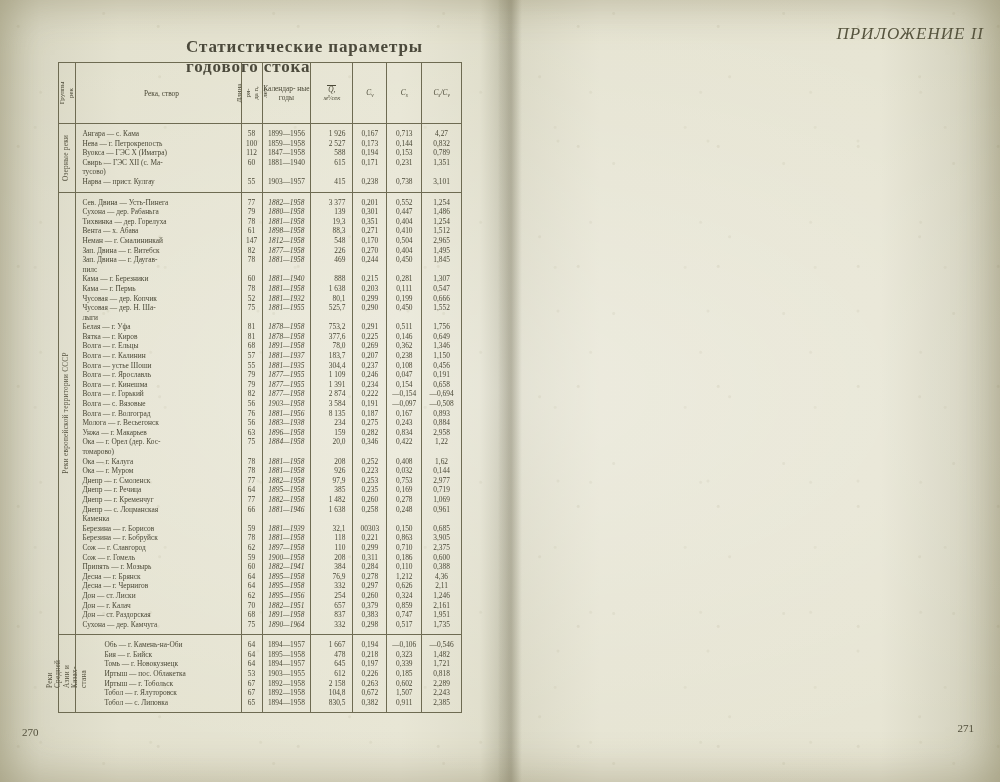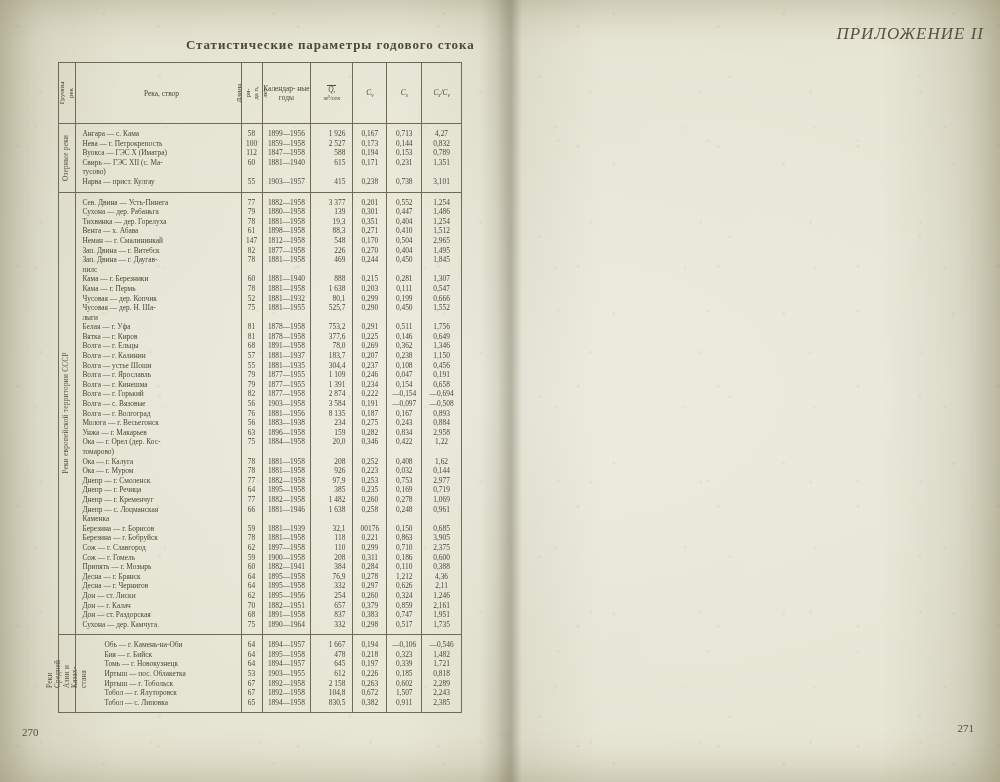--- a/index.html
+++ b/index.html
@@ -18,21 +18,21 @@
   
   #gutter{position:absolute;left:498px;top:0;width:24px;height:782px;
     background:linear-gradient(90deg,rgba(90,85,60,0) 0%,rgba(90,85,60,.28) 45%,
                rgba(90,85,60,.30) 55%,rgba(90,85,60,0) 100%);
     pointer-events:none;}
   .page{position:absolute;top:0;height:782px;}
   #page-left{left:0;width:500px;}
   #page-right{left:500px;width:500px;}
 
   
-  .hdr-title{position:absolute;font-weight:bold;font-size:13px;letter-spacing:.9px;color:#4c4a3c;}
+  .hdr-title{position:absolute;font-weight:bold;font-size:17px;letter-spacing:.9px;color:#4c4a3c;}
   #title-left{left:186px;top:37px;}
   #appendix{position:absolute;right:16px;top:24px;font-style:italic;font-size:17px;
     letter-spacing:1px;color:#56543f;}
 
   
   table{border-collapse:collapse;position:absolute;}
   td,th{color:#4a4836;padding:0;}
   .tbl-left{left:58px;top:62px;width:404px;font-size:7.4px;}
 
   .tbl-left th,.tbl-left td,.tbl-right th,.tbl-right td{
@@ -282,21 +282,21 @@
               <div>62</div>
               <div>59</div>
               <div>60</div>
               <div>64</div>
               <div>64</div>
               <div>62</div>
               <div>70</div>
               <div>68</div>
               <div>75</div>
             </td>
-            <td class="c-years rblock rb-c" style="border-bottom: 1px solid rgb(110, 107, 82);">
+            <td class="c-years rblock rb-c" style="border-bottom: 1px solid rgb(110, 107, 82); font-style: italic;">
               <div>1882—1958</div>
               <div>1880—1958</div>
               <div>1881—1958</div>
               <div>1898—1958</div>
               <div>1812—1958</div>
               <div>1877—1958</div>
               <div>1881—1958</div>
               <div>&nbsp;</div>
               <div>1881—1940</div>
               <div>1881—1958</div>
@@ -411,21 +411,21 @@
               <div>0,282</div>
               <div>0,346</div>
               <div>&nbsp;</div>
               <div>0,252</div>
               <div>0,223</div>
               <div>0,253</div>
               <div>0,235</div>
               <div>0,260</div>
               <div>0,258</div>
               <div>&nbsp;</div>
-              <div>00176</div>
+              <div>00303</div>
               <div>0,221</div>
               <div>0,299</div>
               <div>0,311</div>
               <div>0,284</div>
               <div>0,278</div>
               <div>0,297</div>
               <div>0,260</div>
               <div>0,379</div>
               <div>0,383</div>
               <div>0,298</div>

